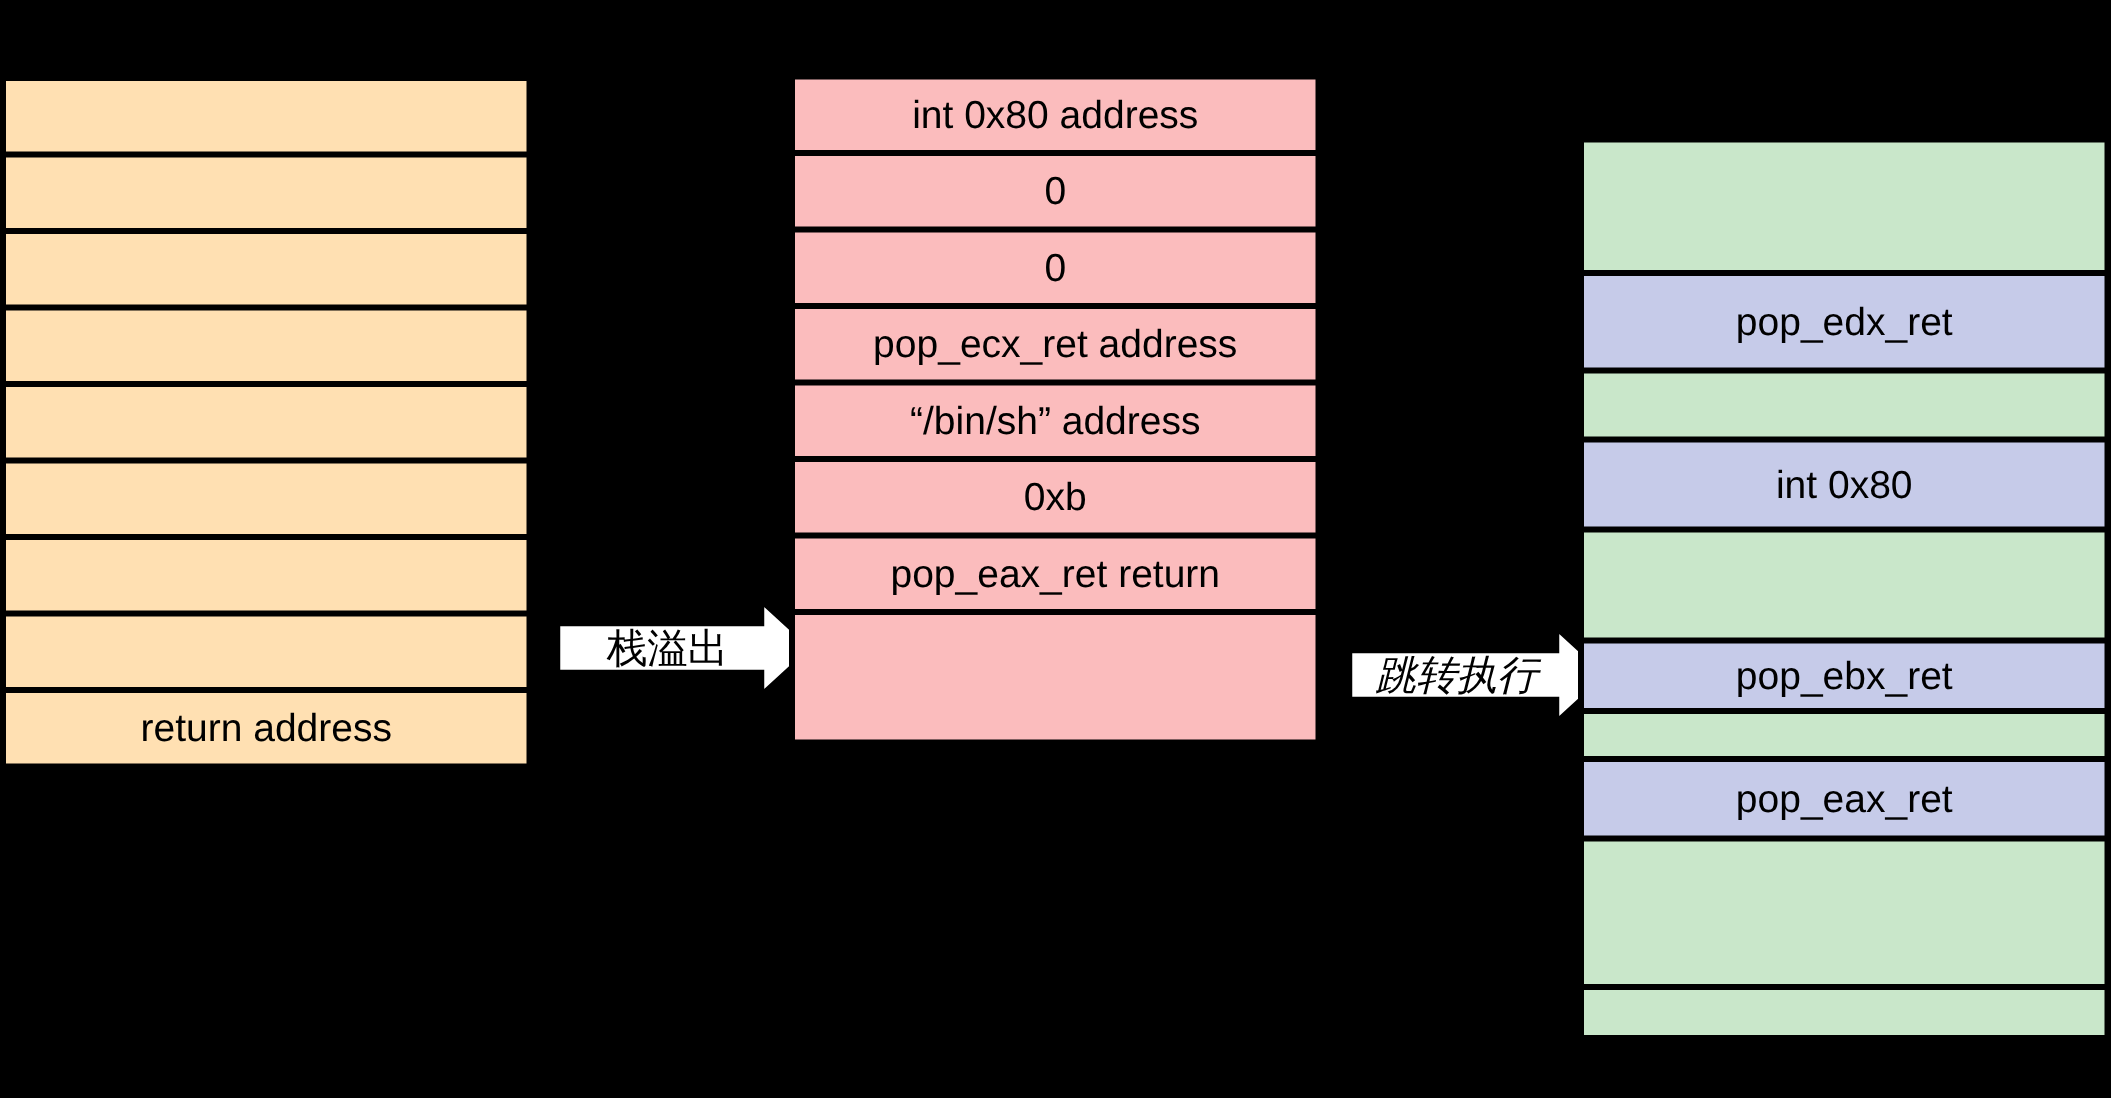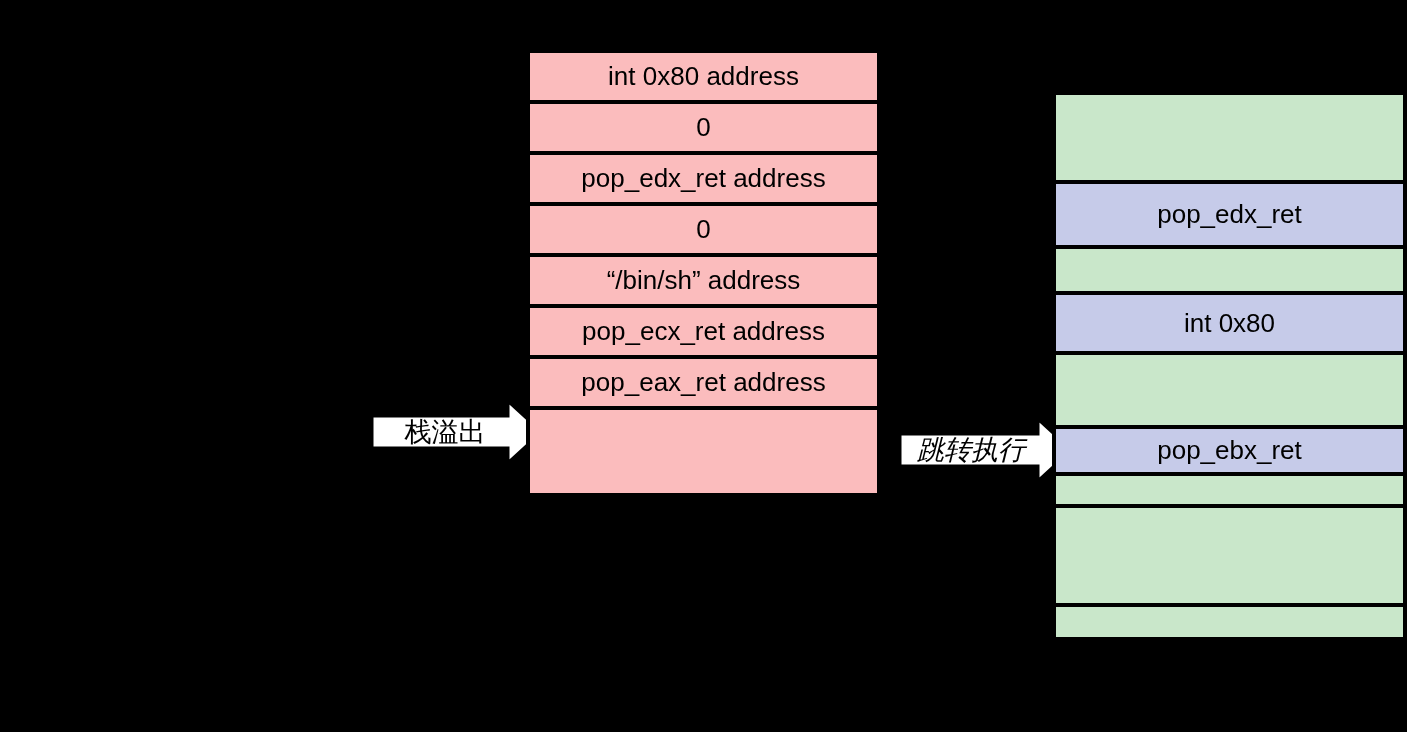--- a/index.html
+++ b/index.html
@@ -59,51 +59,63 @@
     fill: #000;
   }
   .overflow-arrow { left: 349px; top: 397px; }
   .jump-arrow     { left: 877px; top: 415px; font-style: italic; }
 </style>
 </head>
 <body>
 
 <div class="canvas">
 
+  <div class="col left-col">
+    <div class="row stack-cell"></div>
+    <div class="row stack-cell"></div>
+    <div class="row stack-cell"></div>
+    <div class="row stack-cell"></div>
+    <div class="row stack-cell"></div>
+    <div class="row stack-cell"></div>
+    <div class="row stack-cell"></div>
+    <div class="row stack-cell"></div>
+    <div class="row stack-cell">return address</div>
+  </div>
 
   <div class="arrow overflow-arrow">
     <svg width="176" height="70" viewBox="0 0 176 70">
       <polygon points="1,18 137,18 137,2 173,35 137,68 137,52 1,52"></polygon>
       <text x="75" y="44" text-anchor="middle">栈溢出</text>
     </svg>
   </div>
 
   <div class="col mid-col">
     <div class="row rop-cell">int 0x80 address</div>
     <div class="row rop-cell">0</div>
-    <div class="row rop-cell">pop_edx_ret address</div>
     <div class="row rop-cell">0</div>
+    <div class="row rop-cell">pop_ecx_ret address</div>
     <div class="row rop-cell">“/bin/sh” address</div>
-    <div class="row rop-cell">pop_ecx_ret address</div>
-    <div class="row rop-cell">pop_eax_ret address</div>
+    <div class="row rop-cell">0xb</div>
+    <div class="row rop-cell">pop_eax_ret return</div>
     <div class="row rop-cell tall"></div>
   </div>
 
   <div class="arrow jump-arrow">
     <svg width="178" height="70" viewBox="0 0 178 70">
       <polygon points="1,18 139,18 139,2 175,35 139,68 139,52 1,52"></polygon>
       <text x="73" y="44" text-anchor="middle">跳转执行</text>
     </svg>
   </div>
 
   <div class="col right-col">
     <div class="row mem-plain" style="height:85px"></div>
     <div class="row mem-gadget" style="height:61px">pop_edx_ret</div>
     <div class="row mem-plain" style="height:42px"></div>
     <div class="row mem-gadget" style="height:56px">int 0x80</div>
     <div class="row mem-plain" style="height:70px"></div>
     <div class="row mem-gadget" style="height:43px">pop_ebx_ret</div>
     <div class="row mem-plain" style="height:28px"></div>
+    <div class="row mem-gadget" style="height:49px">pop_eax_ret</div>
     <div class="row mem-plain" style="height:95px"></div>
     <div class="row mem-plain" style="height:30px"></div>
   </div>
 
 </div>
 
 </body></html>

